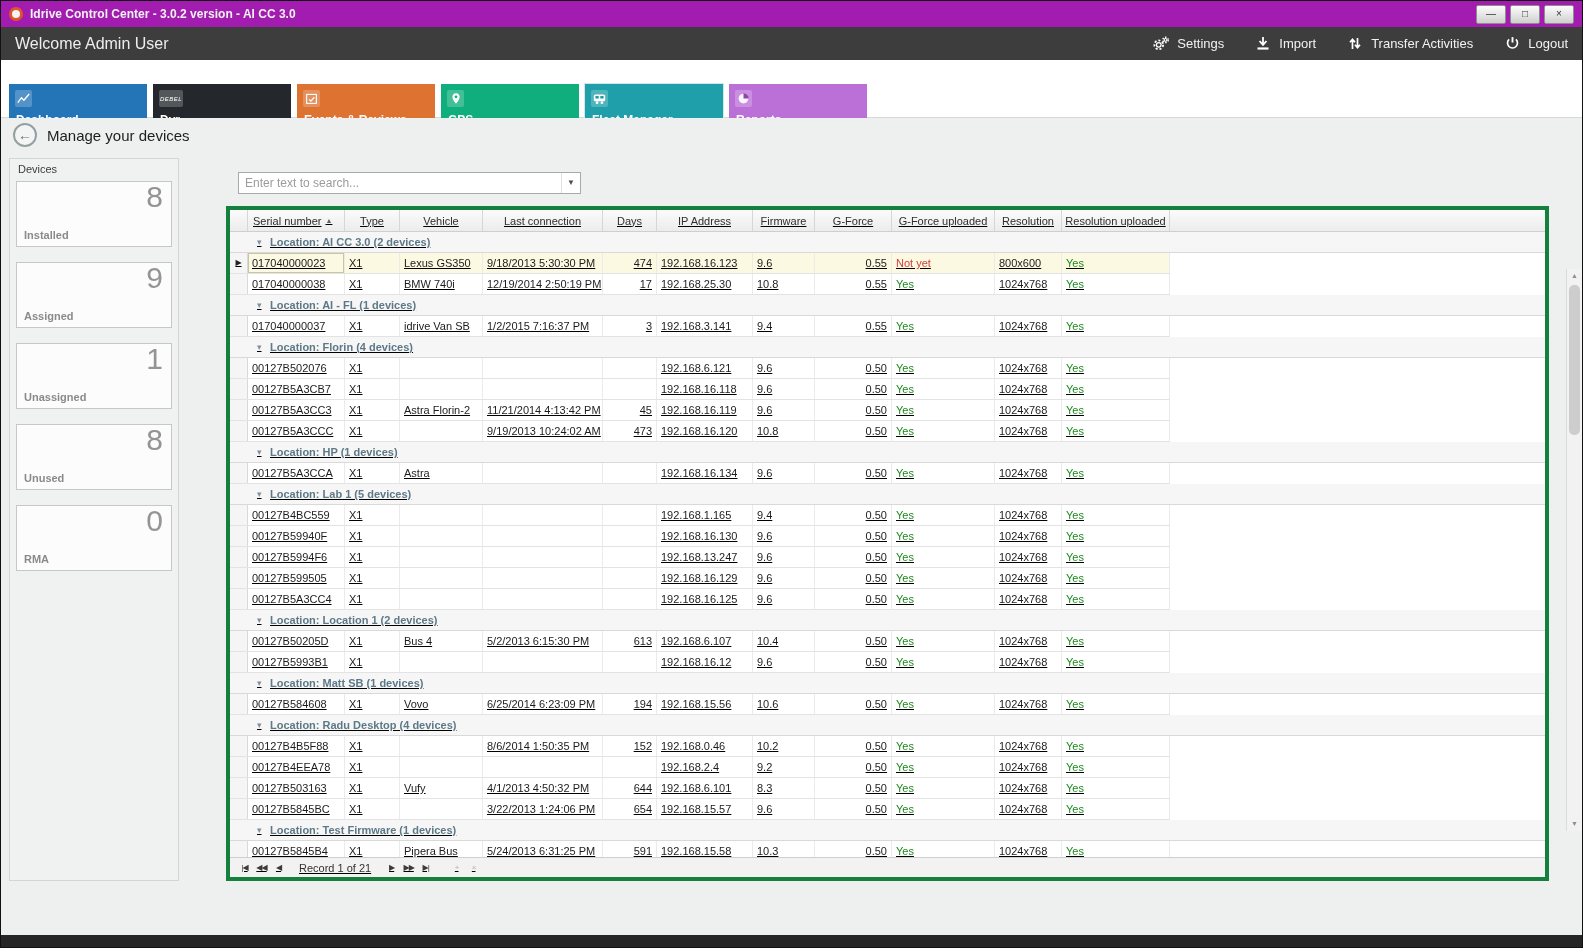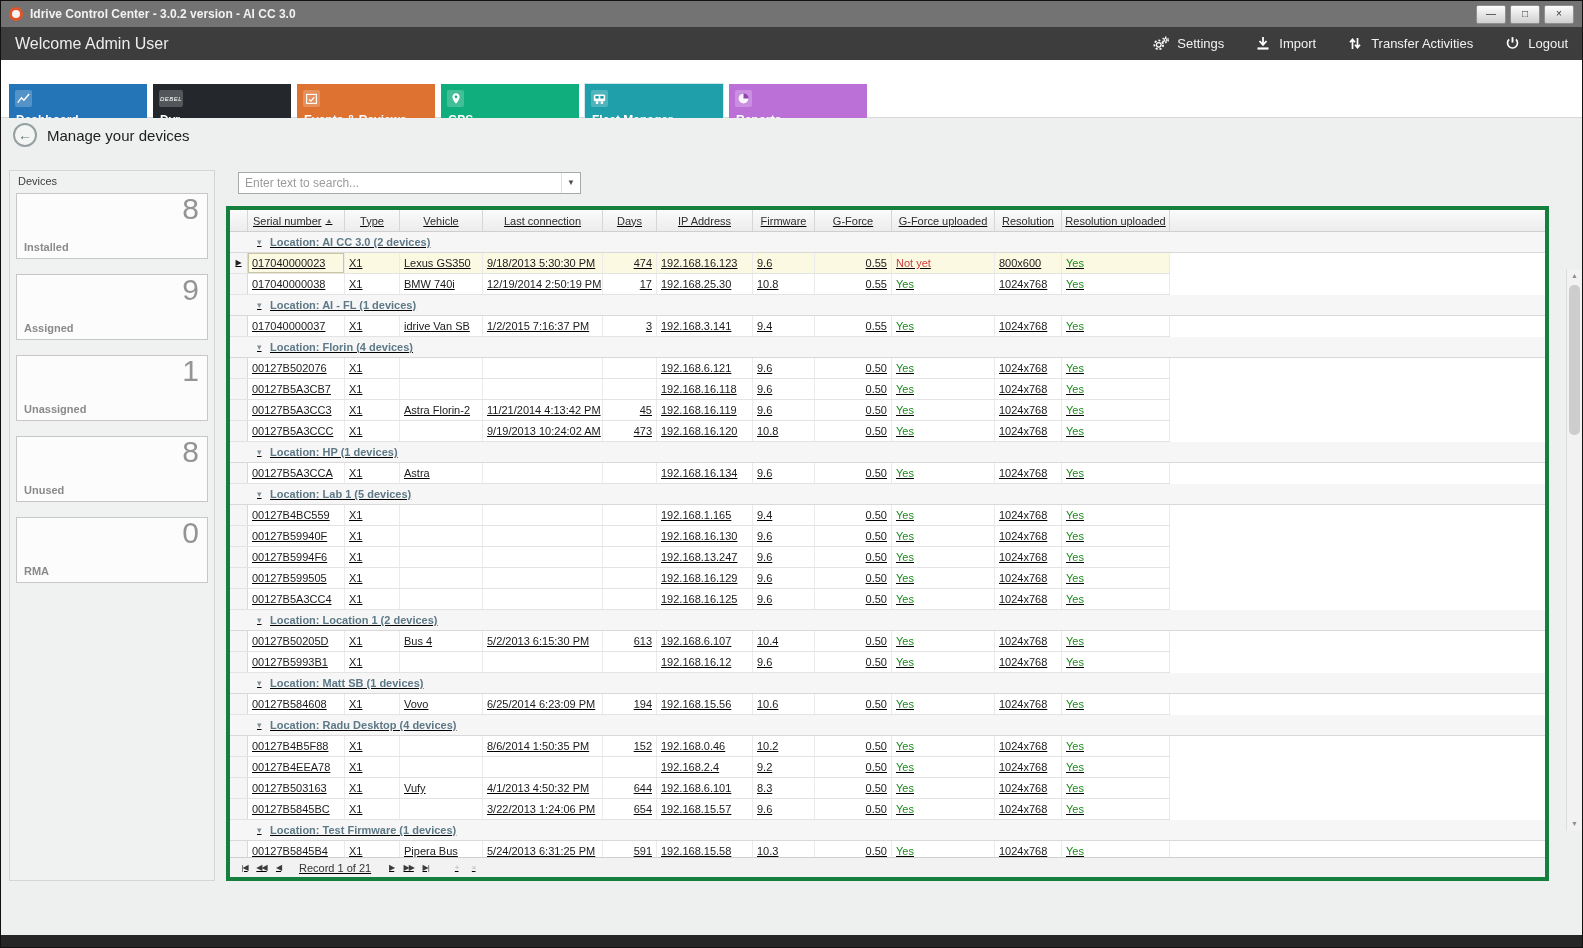--- a/index.html
+++ b/index.html
@@ -1,20 +1,20 @@
 <!DOCTYPE html>
 <html><head>
 <meta charset="utf-8">
 <style>
   html,body{margin:0;padding:0;overflow:hidden;}
   body{width:1583px;height:948px;font-family:"Liberation Sans",sans-serif;background:#1c1c1c;}
   .app{position:relative;width:1583px;height:948px;background:#eef0f0;overflow:hidden;border:1px solid #111;box-sizing:border-box;}
 
   
-  .titlebar{position:absolute;top:0;left:0;right:0;height:26px;background:#737373;color:#f2f2f2;display:flex;align-items:center;padding:0 8px;box-sizing:border-box;}
+  .titlebar{position:absolute;top:0;left:0;right:0;height:26px;background:#a21caf;color:#f2f2f2;display:flex;align-items:center;padding:0 8px;box-sizing:border-box;}
   .app-logo{width:14px;height:14px;border-radius:50%;border:3px solid #e0542a;background:#f4f4f4;box-sizing:border-box;margin-right:7px;flex:0 0 auto;}
   .title-text{font-size:12px;font-weight:bold;}
   .win-btns{margin-left:auto;display:flex;gap:4px;}
   .win-btn{width:28px;height:17px;background:linear-gradient(#fdfdfd,#cfcfcf);border:1px solid #8f8f8f;border-radius:2px;color:#333;font-size:10px;line-height:15px;text-align:center;}
 
   
   .toolbar{position:absolute;top:26px;left:0;right:0;height:33px;background:#3d3d3d;color:#ededed;display:flex;align-items:center;padding:0 14px;box-sizing:border-box;}
   .welcome{font-size:16px;}
   .tool-actions{margin-left:auto;display:flex;gap:30px;align-items:center;}
   .tool-item{display:flex;align-items:center;gap:7px;font-size:13px;color:#f2f2f2;cursor:default;}
@@ -30,21 +30,21 @@
 
   
   .pagetitle{position:absolute;top:117px;left:0;right:0;height:34px;background:#eef0f0;display:flex;align-items:center;padding-left:12px;gap:10px;box-sizing:border-box;}
   .back-btn{width:24px;height:24px;border-radius:50%;border:2px solid #95a0a0;background:#f3f5f5;color:#6c7676;display:flex;align-items:center;justify-content:center;font-size:14px;box-sizing:border-box;}
   .page-title{font-size:15px;color:#1e1e1e;}
 
   
   .content{position:absolute;top:151px;bottom:58px;left:0;right:0;background:#eef0f0;}
 
   
-  .sidebar{position:absolute;left:8px;top:18px;bottom:8px;width:206px;background:#f0f1f1;border:1px solid #d4d6d6;box-sizing:border-box;}
+  .sidebar{position:absolute;left:8px;top:6px;bottom:8px;width:170px;background:#f0f1f1;border:1px solid #d4d6d6;box-sizing:border-box;}
   .sidebar-title{font-size:11px;color:#3c3c3c;padding:4px 0 3px 8px;}
   .cards{padding:3px 6px;display:flex;flex-direction:column;gap:15px;}
   .card{position:relative;height:66px;background:#fcfcfc;border:1px solid #c7c7c7;box-sizing:border-box;}
   .card.selected{height:85px;background:#f6f4d5;border-color:#c2c0a3;}
   .card-count{position:absolute;top:-2px;right:8px;font-size:30px;color:#949494;}
   .card-label{position:absolute;left:7px;bottom:5px;font-size:11px;font-weight:bold;color:#8a8a8a;}
   .card.selected .card-label{color:#84846a;}
 
   
   .main{position:absolute;left:225px;top:6px;right:33px;bottom:8px;}

